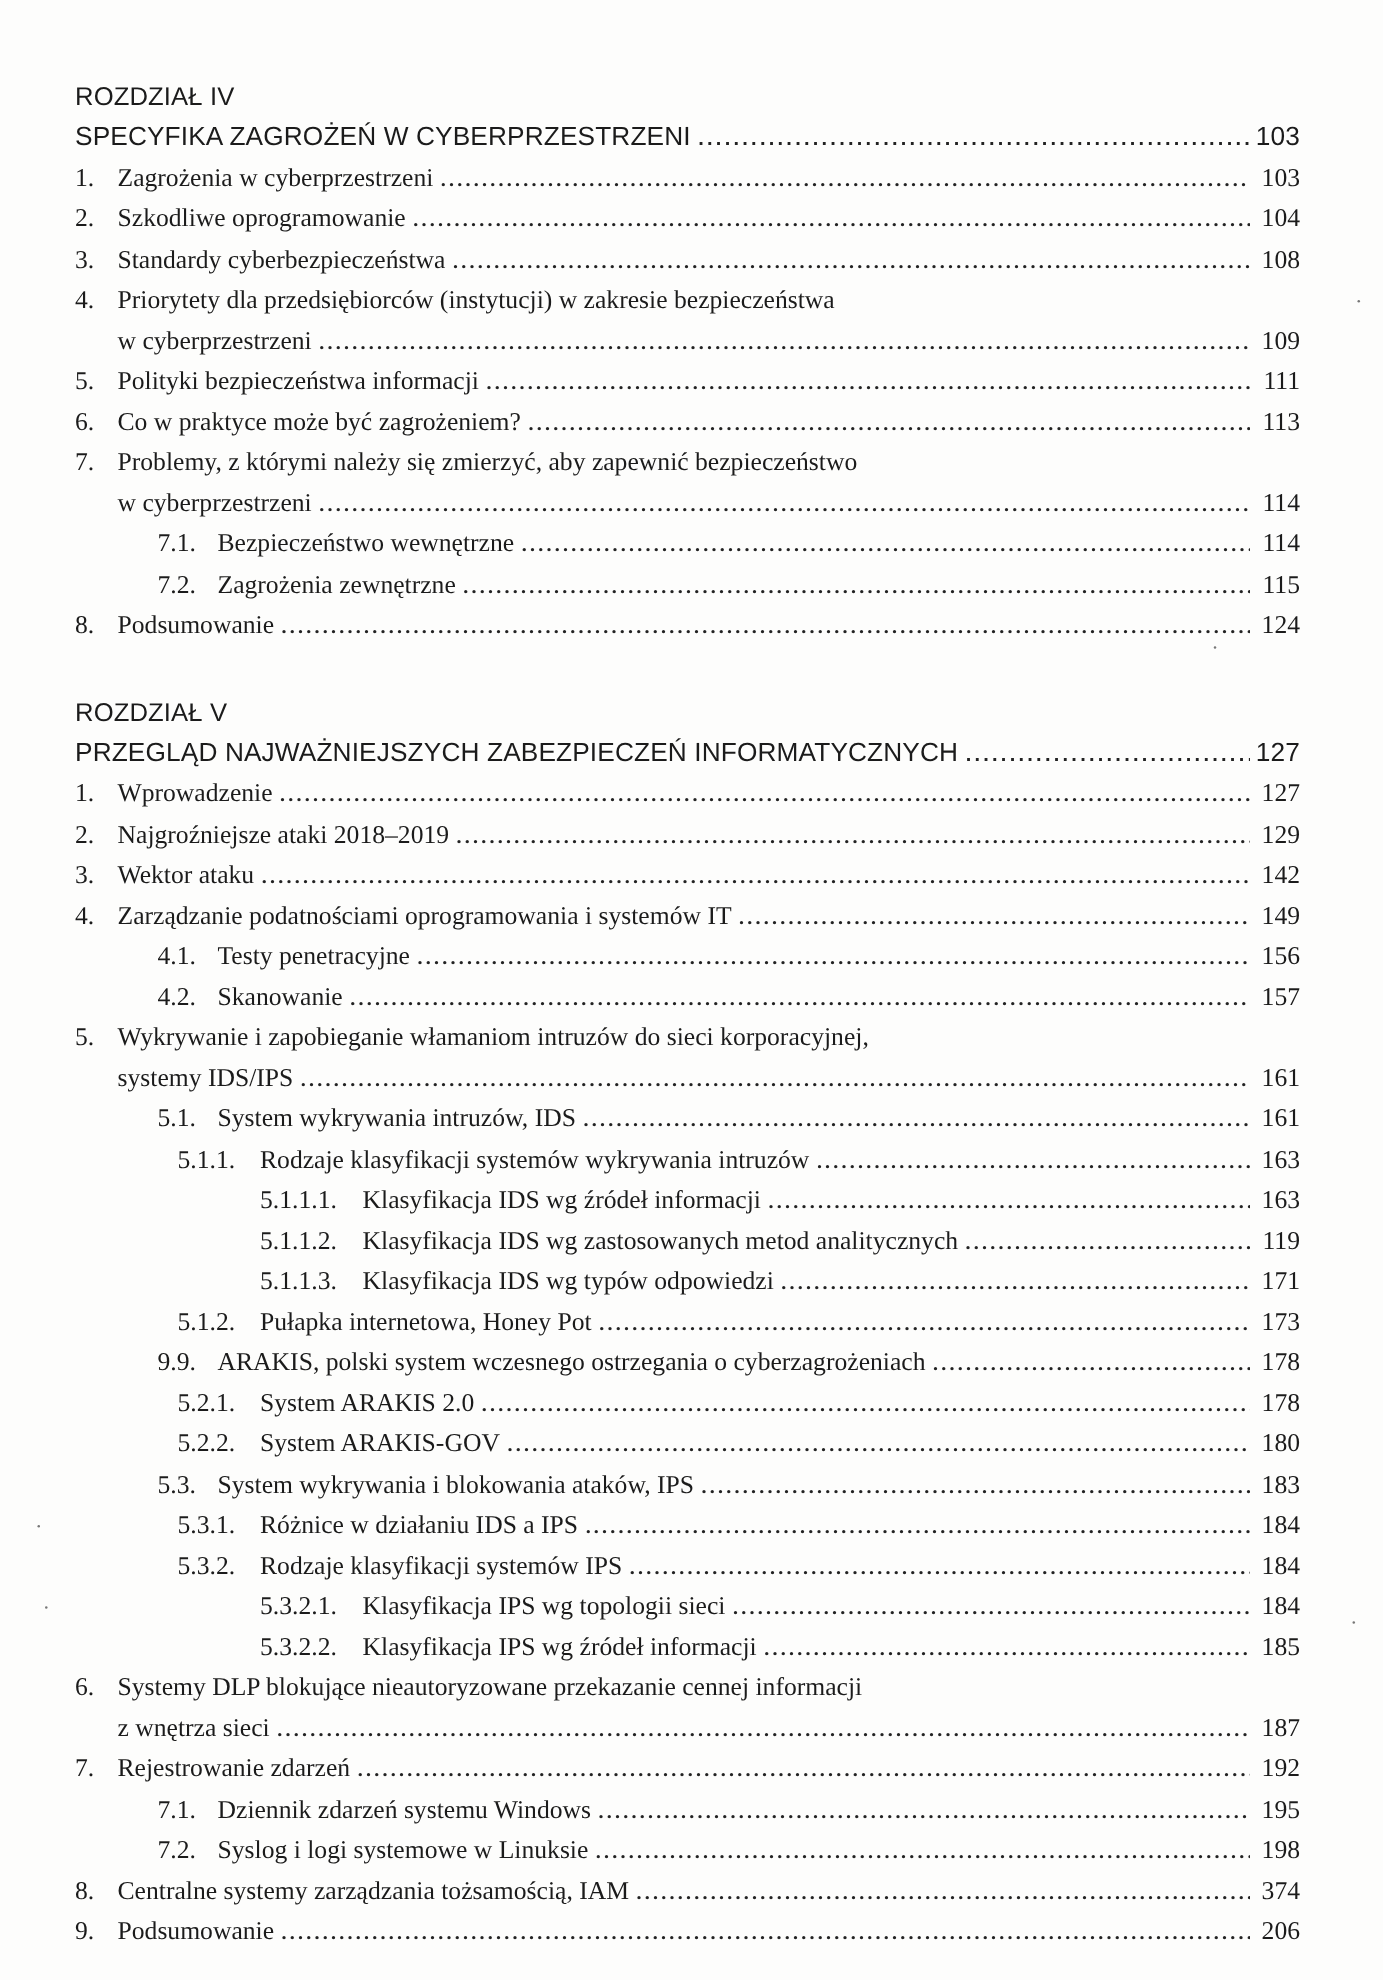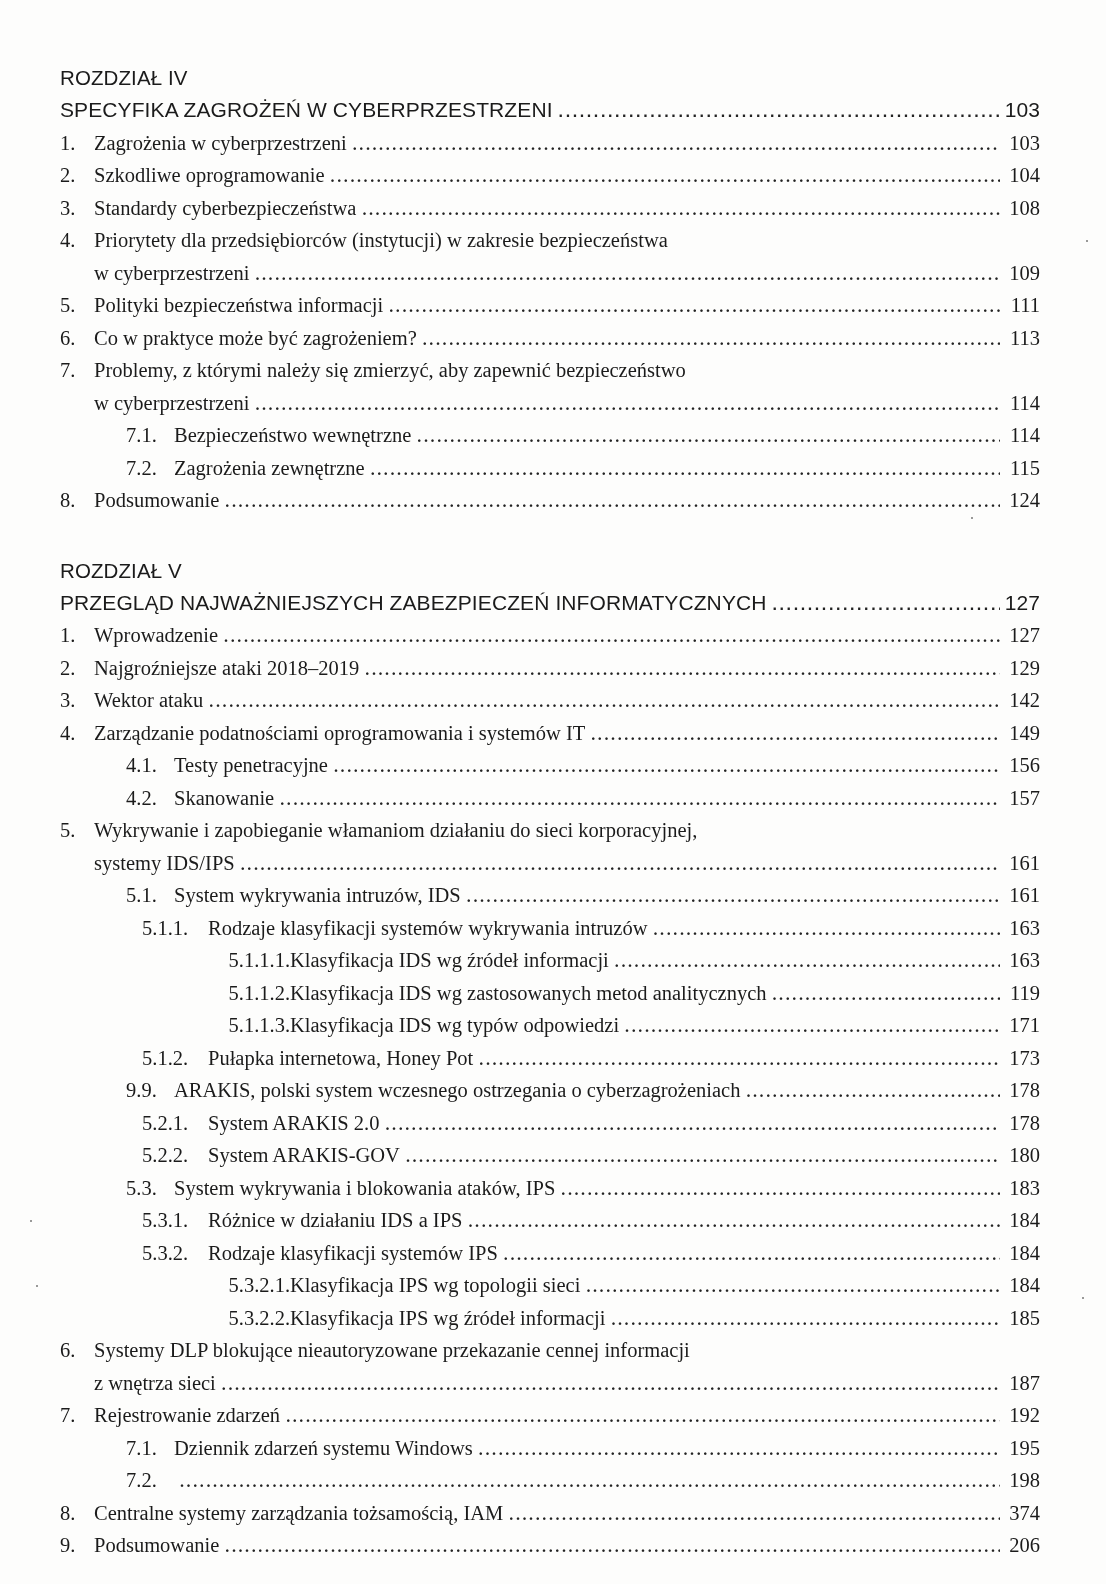--- a/index.html
+++ b/index.html
@@ -47,21 +47,21 @@
   .line .dots::before {
     content: "................................................................................................................................................................................................................................................";
   }
   .line .page-no { flex: none; text-align: right; min-width: 36px; }
   .lvl0 .num { width: 34px; }
   .lvl1 { padding-left: 34px; }
   .lvl1 .num { width: 48px; margin-left: 32px; }
   .lvl2 { padding-left: 82px; }
   .lvl2 .num { width: 66px; }
   .lvl3 { padding-left: 148px; }
-  .lvl3 .num { width: 82px; text-align: right; }
+  .lvl3 .num { width: 82px; }
   .cont { padding-left: 34px; }
   .chap-title.line { font-size: 21px; }
   .speck { position: absolute; width: 2px; height: 2px; background: #777; border-radius: 1px; }
 </style>
 </head>
 <body>
 
 <div class="page">
 
   <section class="chapter">
@@ -180,21 +180,21 @@
           <span class="page-no">156</span>
         </div>
         <div class="line lvl1">
           <span class="num">4.2.</span>
           <span class="txt">Skanowanie</span>
           <span class="dots"></span>
           <span class="page-no">157</span>
         </div>
         <div class="line lvl0">
           <span class="num">5.</span>
-          <span class="txt">Wykrywanie i zapobieganie włamaniom działaniu do sieci korporacyjnej,</span>
+          <span class="txt">Wykrywanie i zapobieganie włamaniom intruzów do sieci korporacyjnej,</span>
         </div>
         <div class="line cont">
           <span class="txt">systemy IDS/IPS</span>
           <span class="dots"></span>
           <span class="page-no">161</span>
         </div>
         <div class="line lvl1">
           <span class="num">5.1.</span>
           <span class="txt">System wykrywania intruzów, IDS</span>
           <span class="dots"></span>
@@ -294,20 +294,21 @@
           <span class="page-no">192</span>
         </div>
         <div class="line lvl1">
           <span class="num">7.1.</span>
           <span class="txt">Dziennik zdarzeń systemu Windows</span>
           <span class="dots"></span>
           <span class="page-no">195</span>
         </div>
         <div class="line lvl1">
           <span class="num">7.2.</span>
+          <span class="txt">Syslog i logi systemowe w Linuksie</span>
           <span class="dots"></span>
           <span class="page-no">198</span>
         </div>
         <div class="line lvl0">
           <span class="num">8.</span>
           <span class="txt">Centralne systemy zarządzania tożsamością, IAM</span>
           <span class="dots"></span>
           <span class="page-no">374</span>
         </div>
         <div class="line lvl0">

